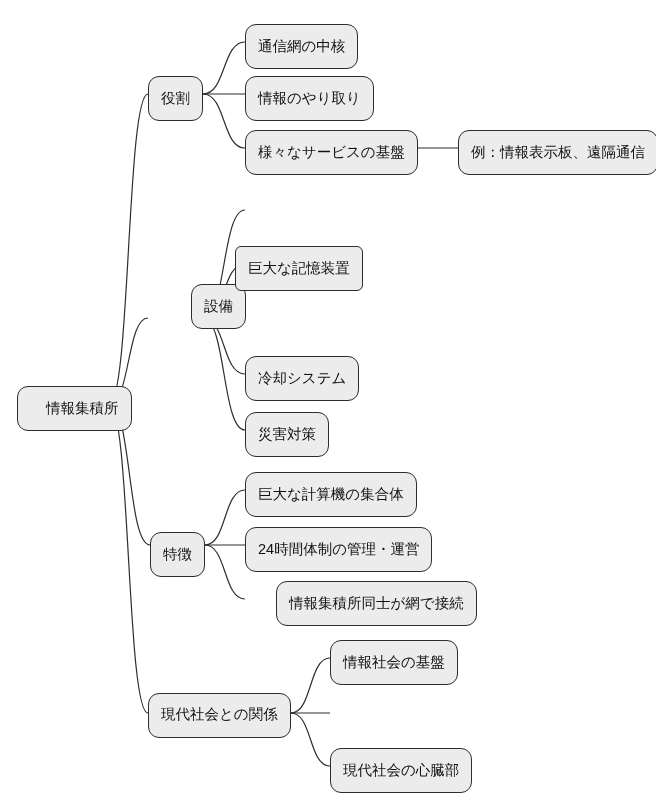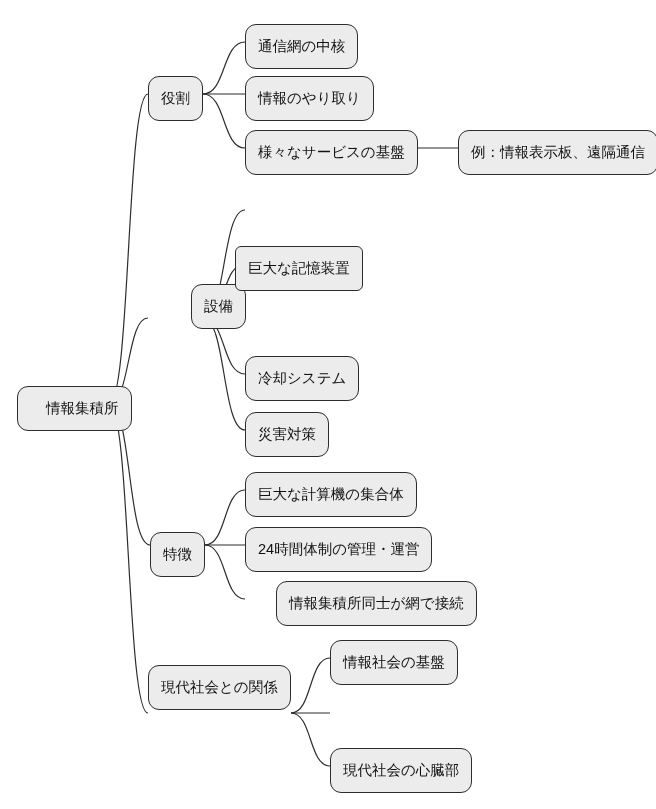--- a/index.html
+++ b/index.html
@@ -104,21 +104,21 @@
     </div>
     <div class="node" style="left: 245px; top: 472px;">
       <span>巨大な計算機の集合体</span>
     </div>
     <div class="node" style="left: 245px; top: 527px;">
       <span>24時間体制の管理・運営</span>
     </div>
     <div class="node" style="left: 245px; top: 581px; margin-left: 31px;">
       <span>情報集積所同士が網で接続</span>
     </div>
-    <div class="node" style="left: 148px; top: 665px;">
+    <div class="node" style="left: 148px; top: 693px; font-family: Liberation Mono, monospace;">
       <span>現代社会との関係</span>
     </div>
     <div class="node" style="left: 330px; top: 640px; text-align: center;">
       <span>情報社会の基盤</span>
     </div>
     <div class="node" style="left: 330px; top: 748px;">
       <span>現代社会の心臓部</span>
     </div>
   </div>
 

